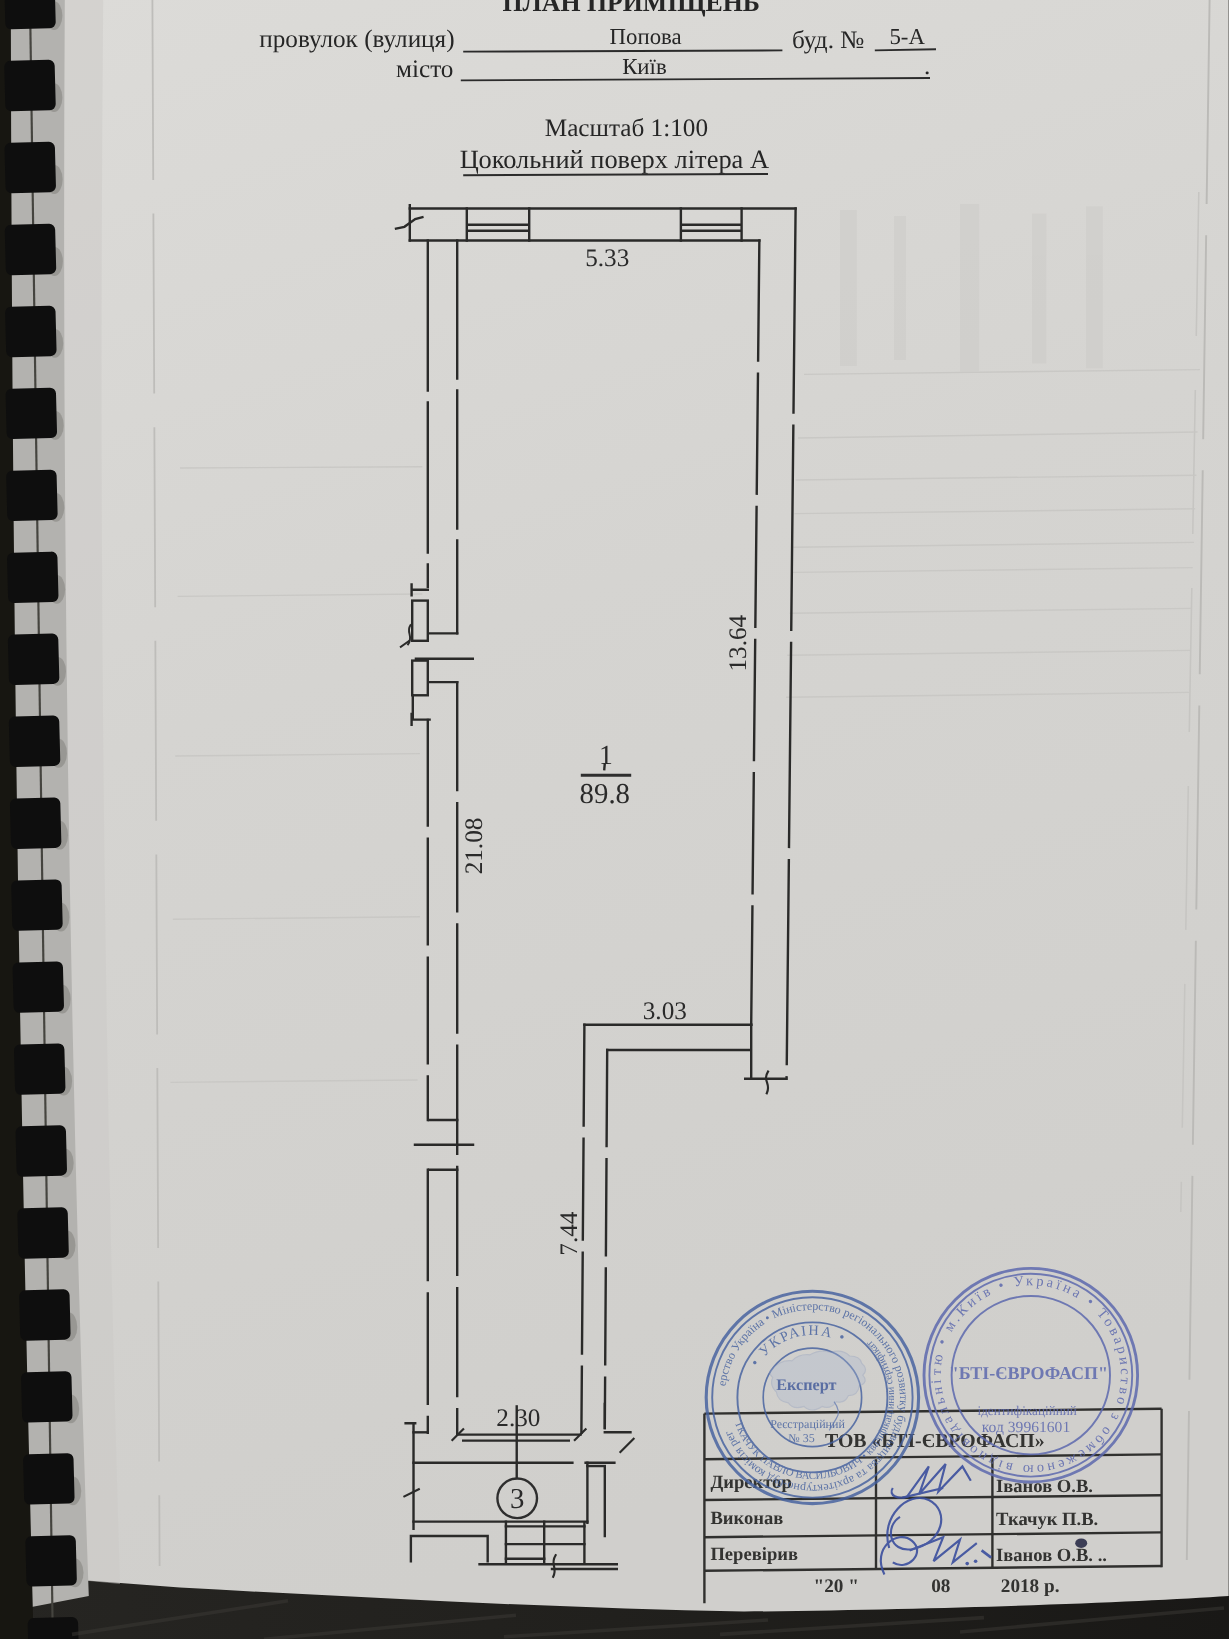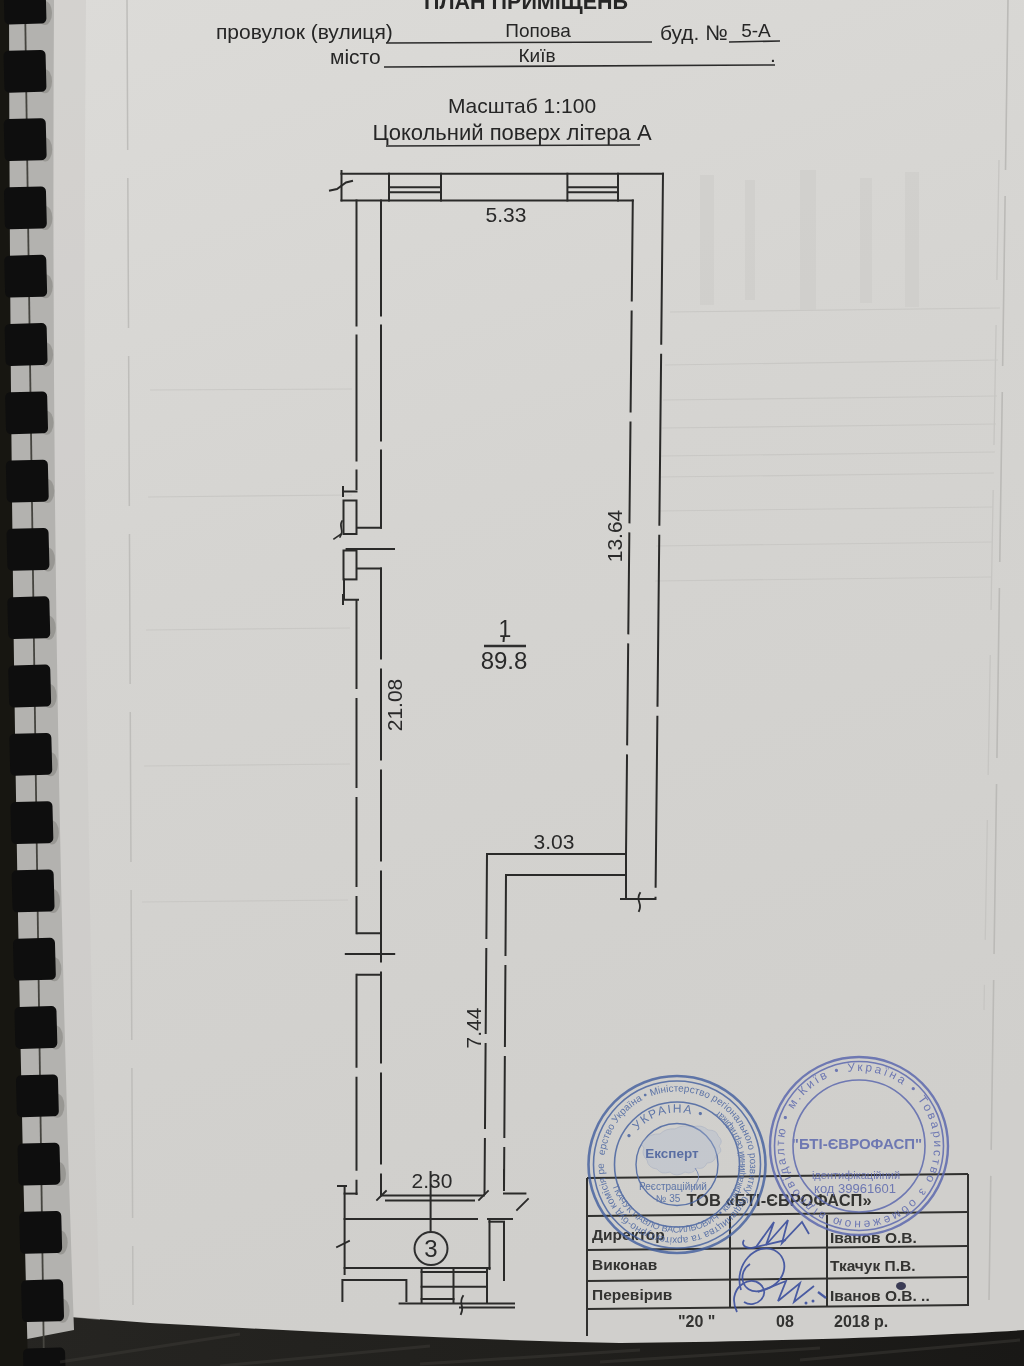--- a/index.html
+++ b/index.html
@@ -1,16 +1,16 @@
 <!DOCTYPE html>
 <html><head>
 <meta charset="utf-8">
 <style>
 html,body{margin:0;padding:0;background:#1d1c1a;}
-#stage{position:relative;width:1024px;height:1366px;overflow:hidden;font-family:Liberation Sans, sans-serif;}
+#stage{position:relative;width:1024px;height:1366px;overflow:hidden;font-family:Liberation Serif, serif;}
 svg{display:block;}
 </style>
 </head>
 <body>
 <div id="stage">
 <svg width="1024" height="1366" viewBox="0 0 1024 1366" xmlns="http://www.w3.org/2000/svg">
 <defs>
 <linearGradient id="paperg" x1="0" y1="0" x2="0.25" y2="1">
  <stop offset="0" stop-color="#dcdbd8"></stop>
  <stop offset="0.45" stop-color="#d5d4d1"></stop>

